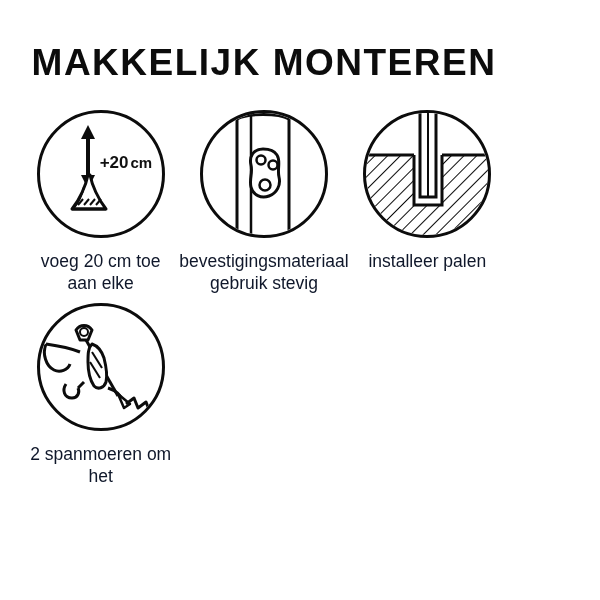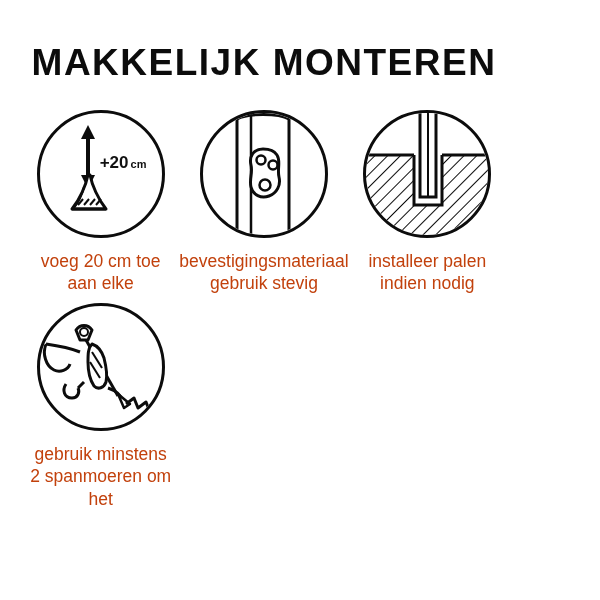--- a/index.html
+++ b/index.html
@@ -52,21 +52,21 @@
     box-sizing: border-box;
     overflow: hidden;
     position: relative;
     background: #ffffff;
   }
   .caption {
     margin-top: 12px;
     font-size: 17.5px;
     line-height: 1.28;
     text-align: center;
-    color: #c2410c;
+    color: #0f172a;
     max-width: 255px;
   }
   .cell-row2 .caption {
   }
   svg { display: block; }
 </style>
 </head>
 <body>
 
 <div class="page">
@@ -87,21 +87,21 @@
           <path d="M44 74 C 42 82, 38 90, 34 95" stroke="#0c0c0c" stroke-width="2" fill="none"></path>
 
           <line x1="38" y1="92" x2="43" y2="86" stroke="#0c0c0c" stroke-width="2"></line>
           <line x1="44" y1="92" x2="49" y2="86" stroke="#0c0c0c" stroke-width="2"></line>
           <line x1="50" y1="92" x2="55" y2="86" stroke="#0c0c0c" stroke-width="2"></line>
           <line x1="56" y1="92" x2="61" y2="86" stroke="#0c0c0c" stroke-width="2"></line>
           <line x1="32" y1="96" x2="66" y2="96" stroke="#0c0c0c" stroke-width="3"></line>
         </svg>
         <div style="position:absolute; left:60px; top:40px; display:flex; align-items:baseline;">
           <span style="font-size:17px; font-weight:700;">+20</span>
-          <span style="font-size:11px; font-weight:700; margin-left:2px;">cm</span>
+          <span style="font-size:15px; font-weight:700; margin-left:2px;">cm</span>
         </div>
       </div>
       <div class="caption">
         <div>voeg 20 cm toe aan elke</div>
       </div>
     </div>
 
     <div class="cell">
       <div class="circle">
         <svg width="122" height="122" viewBox="0 0 122 122">
@@ -140,21 +140,20 @@
           <line x1="76" y1="42" x2="131" y2="42" stroke="#0c0c0c" stroke-width="3"></line>
 
           <path d="M48 42 L48 92 L76 92 L76 42" fill="none" stroke="#0c0c0c" stroke-width="3"></path>
 
           <path d="M54 -6 L54 84 L70 84 L70 -6" fill="#ffffff" stroke="#0c0c0c" stroke-width="3"></path>
           <line x1="62" y1="-6" x2="62" y2="84" stroke="#0c0c0c" stroke-width="2"></line>
         </svg>
       </div>
       <div class="caption">
         <div>installeer palen</div>
-        <div>indien nodig</div>
       </div>
     </div>
 
     <div class="cell cell-row2">
       <div class="circle">
         <svg width="122" height="122" viewBox="0 0 122 122">
 
           <path d="M6 38 C 20 40, 30 42, 40 46" stroke="#0c0c0c" stroke-width="3" fill="none"></path>
           <path d="M6 38 C 2 48, 6 60, 14 64 C 20 67, 28 64, 30 58" stroke="#0c0c0c" stroke-width="3" fill="none"></path>
 
@@ -169,19 +168,18 @@
           <path d="M68 82 C 74 84, 80 88, 82 94" stroke="#0c0c0c" stroke-width="3" fill="none"></path>
           <path d="M78 88 L90 98 L84 102 Z" fill="#ffffff" stroke="#0c0c0c" stroke-width="2.5" stroke-linejoin="round"></path>
 
           <path d="M86 98 L94 92 L98 102 L106 96 L110 106" stroke="#0c0c0c" stroke-width="3" fill="none" stroke-linejoin="round"></path>
 
           <path d="M26 78 C 22 84, 24 92, 32 92 C 38 92, 40 86, 38 82" stroke="#0c0c0c" stroke-width="3" fill="none"></path>
           <line x1="38" y1="82" x2="44" y2="76" stroke="#0c0c0c" stroke-width="3"></line>
         </svg>
       </div>
       <div class="caption">
-        <div>gebruik minstens</div>
         <div>2 spanmoeren om het</div>
       </div>
     </div>
 
   </div>
 </div>
 
 </body></html>

